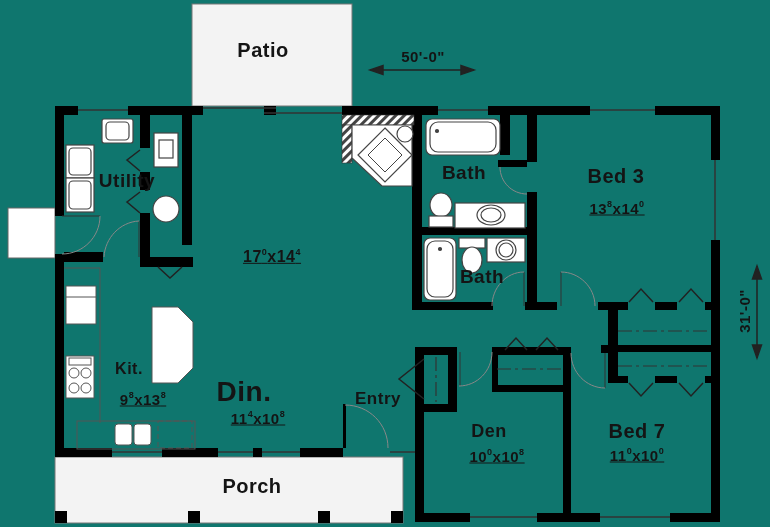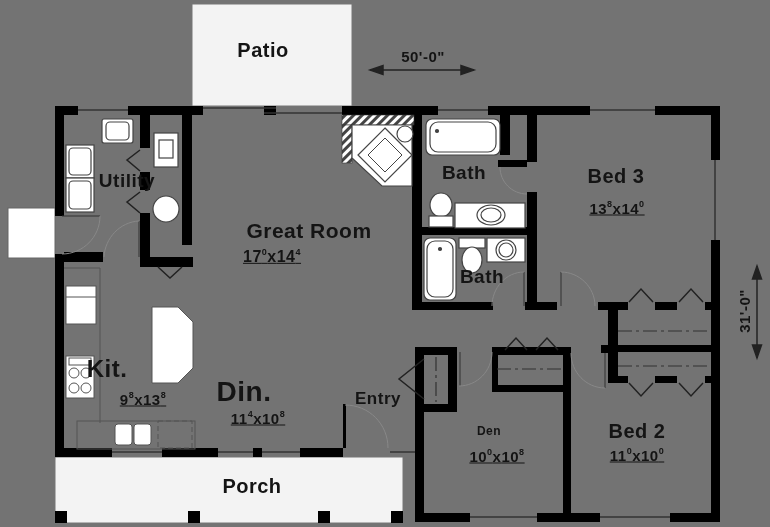--- a/index.html
+++ b/index.html
@@ -1,17 +1,17 @@
 <!DOCTYPE html>
 <html><head>
 <meta charset="utf-8">
 <style>
   html,body{margin:0;padding:0;background:#fff;}
   #plan{
-    position:relative;width:770px;height:527px;background:#737373;
+    position:relative;width:770px;height:527px;background:#0f766e;
     font-family:"Liberation Sans", sans-serif;color:#111;overflow:hidden;
   }
   #plan svg{position:absolute;left:0;top:0;}
   .lbl{
     position:absolute;transform:translate(-50%,-50%);
     white-space:nowrap;color:#141414;font-weight:600;letter-spacing:.5px;
   }
   .rname{font-weight:700;}
   .rdim{font-weight:600;text-decoration:underline;}
   .rdim sup{font-size:9px;position:relative;top:-1px;font-weight:600;}
@@ -221,50 +221,49 @@
     <line x1="757" y1="266" x2="757" y2="358"></line>
     <polygon points="757,266 752.5,279 761.5,279"></polygon>
     <polygon points="757,358 752.5,345 761.5,345"></polygon>
   </g>
 </svg>
 
   <div class="lbl" style="left:263px;top:50px;font-size:20px">Patio</div>
   <div class="lbl" style="left:423px;top:56px;font-size:15px">50'-0"</div>
   <div class="lbl rot" style="left:744px;top:311px;font-size:15px">31'-0"</div>
 
-  <div class="lbl rname" style="left:309px;top:231px;font-size:21px">Great Room</div>
   <div class="lbl rdim" style="left:272px;top:257px;font-size:16px">
     <span>17</span><sup>0</sup><span>x</span><span>14</span><sup>4</sup>
   </div>
 
   <div class="lbl rname" style="left:127px;top:181px;font-size:19px">Utility</div>
   <div class="lbl rname" style="left:464px;top:173px;font-size:19px">Bath</div>
   <div class="lbl rname" style="left:482px;top:277px;font-size:19px">Bath</div>
 
   <div class="lbl rname" style="left:616px;top:176px;font-size:20px">Bed 3</div>
   <div class="lbl rdim" style="left:617px;top:208px;font-size:15px">
     <span>13</span><sup>8</sup><span>x</span><span>14</span><sup>0</sup>
   </div>
 
-  <div class="lbl rname" style="left:107px;top:369px;font-size:24px">Kit.</div>
+  <div class="lbl rname" style="left:129px;top:369px;font-size:16px">Kit.</div>
   <div class="lbl rdim" style="left:143px;top:399px;font-size:15px">
     <span>9</span><sup>8</sup><span>x</span><span>13</span><sup>8</sup>
   </div>
 
   <div class="lbl rname" style="left:244px;top:392px;font-size:28px">Din.</div>
   <div class="lbl rdim" style="left:258px;top:418px;font-size:15px">
     <span>11</span><sup>4</sup><span>x</span><span>10</span><sup>8</sup>
   </div>
 
   <div class="lbl rname" style="left:378px;top:399px;font-size:17px">Entry</div>
 
-  <div class="lbl rname" style="left:489px;top:431px;font-size:12px">Den</div>
+  <div class="lbl rname" style="left:489px;top:431px;font-size:18px">Den</div>
   <div class="lbl rdim" style="left:497px;top:456px;font-size:15px">
     <span>10</span><sup>0</sup><span>x</span><span>10</span><sup>8</sup>
   </div>
 
-  <div class="lbl rname" style="left:637px;top:431px;font-size:20px">Bed 2</div>
+  <div class="lbl rname" style="left:637px;top:431px;font-size:20px">Bed 7</div>
   <div class="lbl rdim" style="left:637px;top:455px;font-size:15px">
     <span>11</span><sup>0</sup><span>x</span><span>10</span><sup>0</sup>
   </div>
 
   <div class="lbl" style="left:252px;top:486px;font-size:20px">Porch</div>
 </div>
 
 </body></html>

